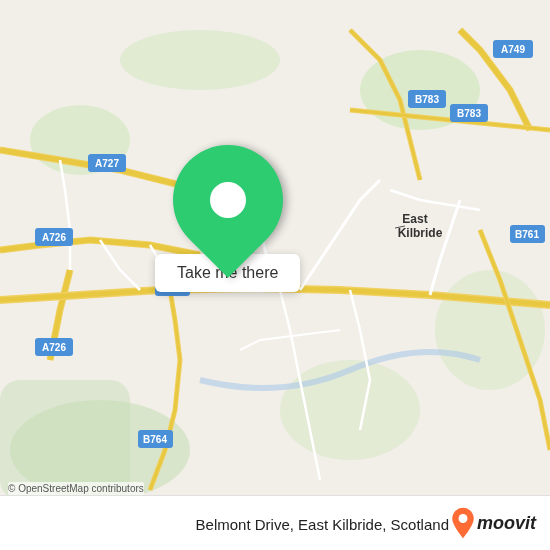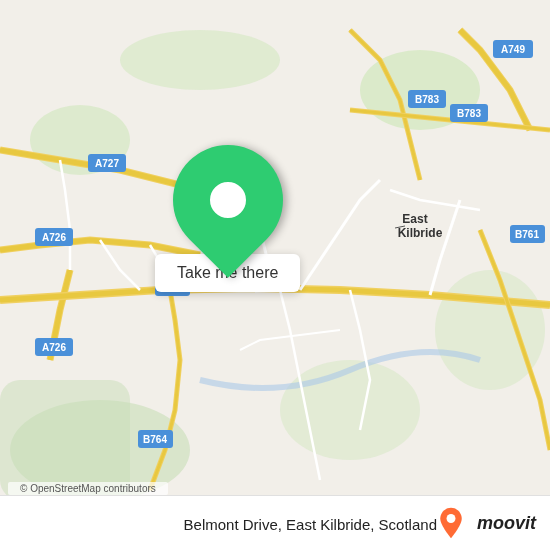--- a/index.html
+++ b/index.html
@@ -106,21 +106,21 @@
     #location-name {
       font-size: 15px;
       font-weight: 500;
       color: #222;
     }
 
     
     #moovit-logo {
       display: flex;
       align-items: center;
-      gap: 12px;
+      gap: 0;
     }
 
     #moovit-pin {
       width: 28px;
       height: 34px;
     }
 
     #moovit-text {
       font-size: 18px;
       font-weight: bold;
@@ -129,21 +129,21 @@
     }
 
     
     #map-copyright {
       position: absolute;
       bottom: 55px;
       left: 8px;
       font-size: 10px;
       color: #555;
       background: rgba(255,255,255,0.7);
-      padding: 1px 12px;
+      padding: 1px 0;
       border-radius: 2px;
     }
   </style>
 </head>
 <body>
 
 <div id="map-container">
 
   <div id="map-bg"></div>
 

